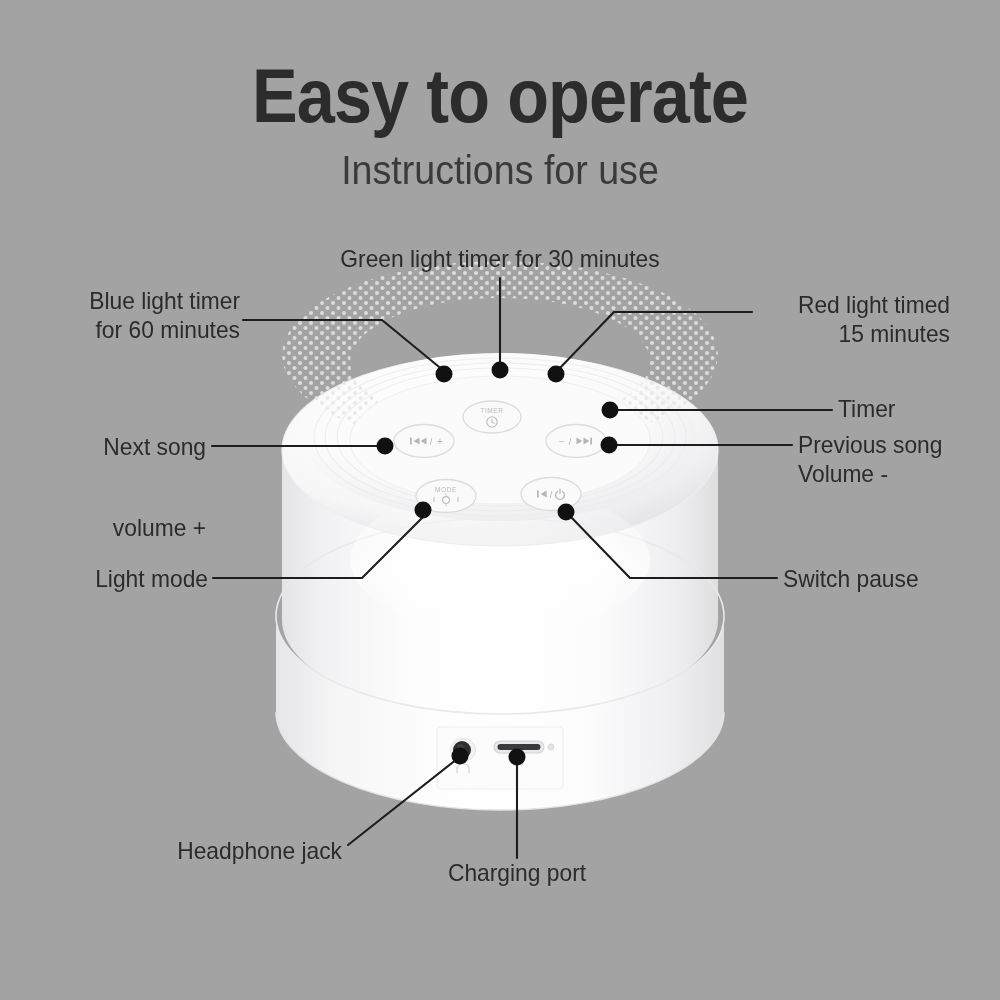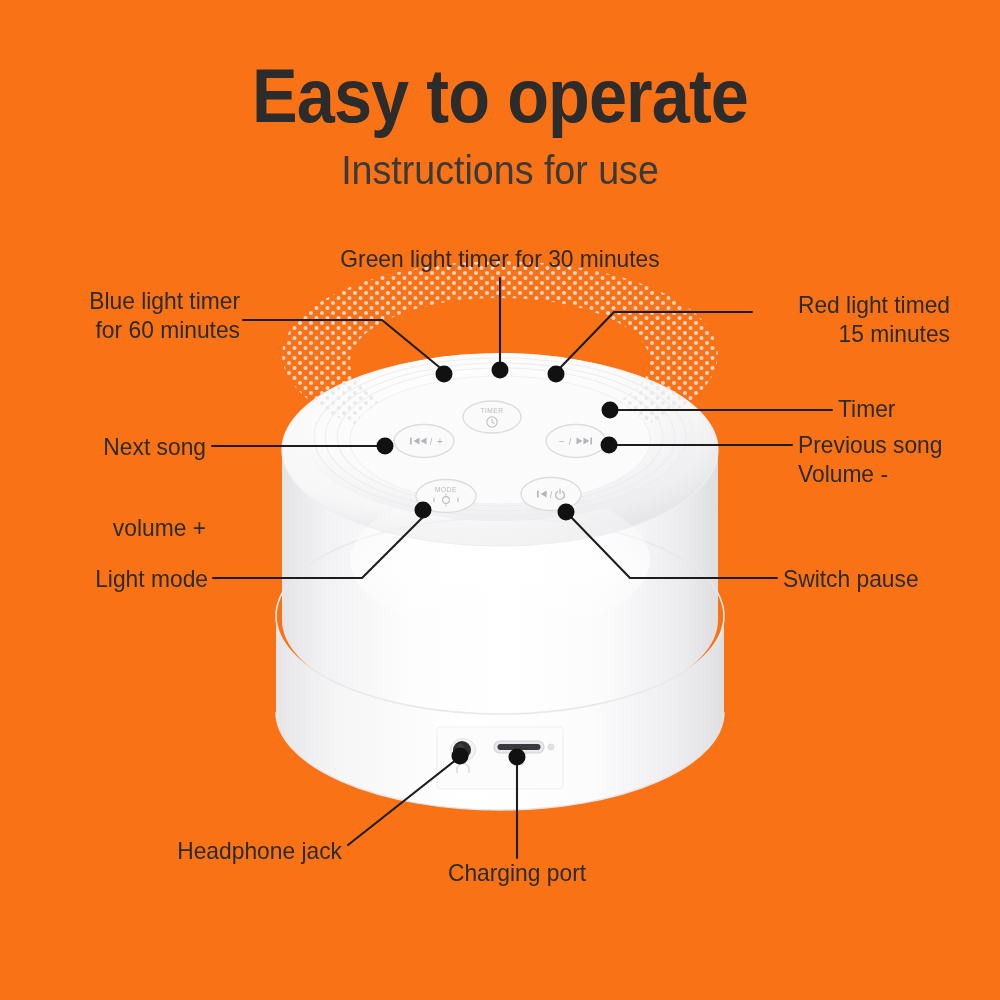--- a/index.html
+++ b/index.html
@@ -10,21 +10,21 @@
   }
   body {
     font-family: "Liberation Sans", "DejaVu Sans", sans-serif;
     color: #2b2b2b;
     -webkit-font-smoothing: antialiased;
   }
   #page {
     position: relative;
     width: 1000px;
     height: 1000px;
-    background: #f97316;
+    background: #a3a3a3;
     overflow: hidden;
   }
 
   
   .title {
     position: absolute;
     left: 0;
     top: 52px;
     width: 1000px;
     text-align: center;

